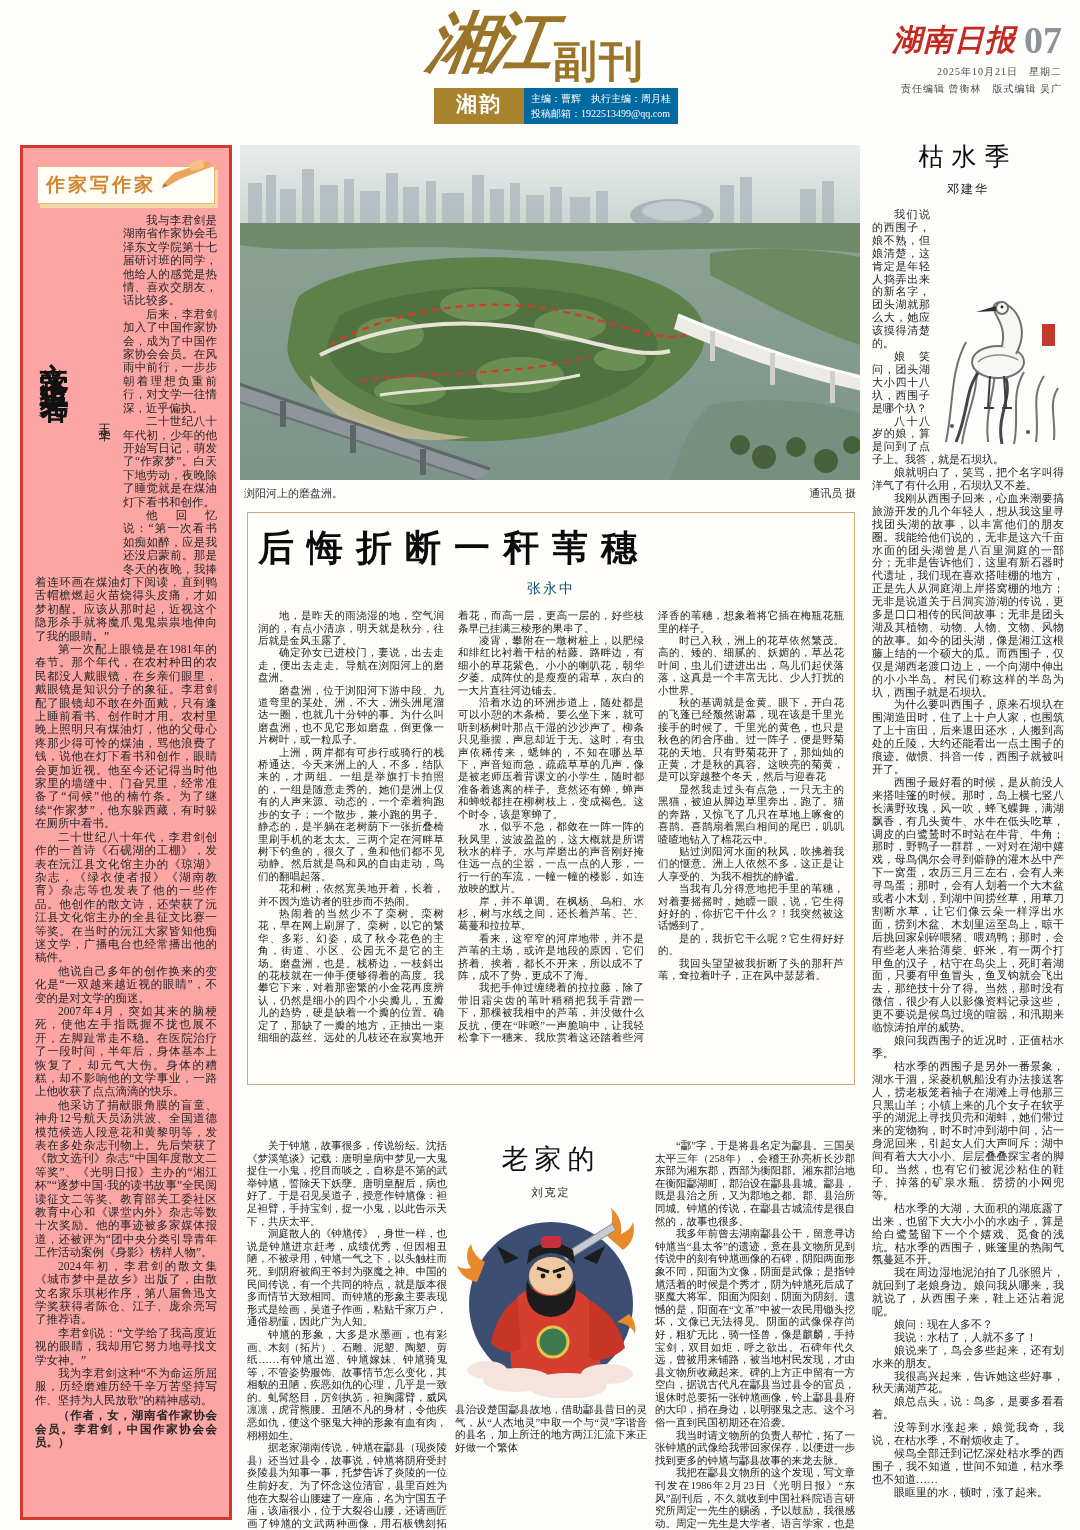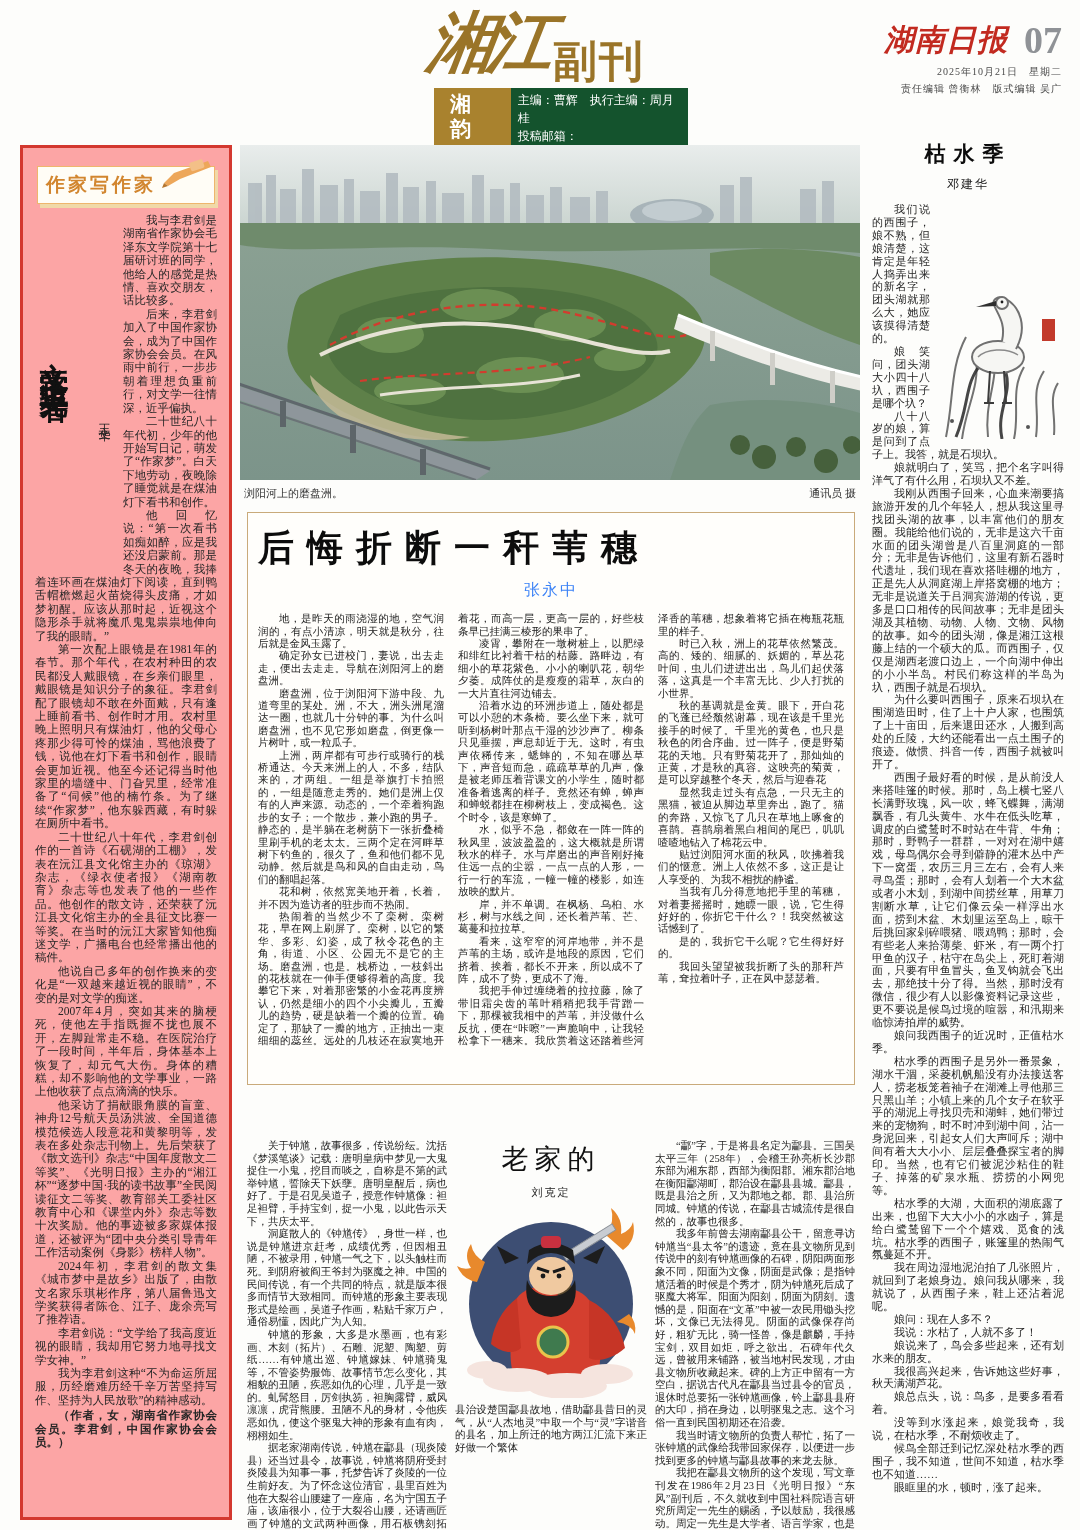--- a/index.html
+++ b/index.html
@@ -5,25 +5,25 @@
   html,body{margin:0;padding:0;background:#ffffff;}
   body{font-family:"Liberation Serif","DejaVu Serif",serif;color:#1c1c1c;}
   #page{position:relative;width:1080px;height:1530px;background:#fdfdfb;overflow:hidden;margin:0 auto;}
 
   
   .logo-wrap{position:absolute;left:428px;top:14px;width:260px;height:106px;}
   .logo-xiangjiang{position:absolute;left:0;top:-4px;font-size:66px;font-weight:bold;font-style:italic;
     color:#9a7428;letter-spacing:-6px;transform:skewX(-8deg);line-height:1;}
   .logo-fukan{position:absolute;left:125px;top:26px;font-size:44px;font-weight:bold;color:#9a7428;line-height:1;letter-spacing:2px;}
   .logo-bottom{position:absolute;left:6px;top:74px;display:flex;}
-  .logo-xy{background:#a9822e;color:#fff;font-size:21px;font-weight:bold;padding:4px 16px;line-height:1.2;letter-spacing:2px;}
-  .logo-bar{background:#14532d;color:#fff;font-size:12px;padding:3px 7px;line-height:1.5;}
+  .logo-xy{background:#a9822e;color:#fff;font-size:21px;font-weight:bold;padding:4px 22px;line-height:1.2;letter-spacing:2px;}
+  .logo-bar{background:#0369a1;color:#fff;font-size:10px;padding:3px 7px;line-height:1.5;}
   .head-right{position:absolute;right:18px;top:18px;text-align:right;}
   .paper-name{font-size:30px;font-weight:bold;font-style:italic;color:#c22a20;letter-spacing:1px;vertical-align:middle;}
-  .page-no{font-size:38px;font-weight:bold;color:#8f9296;margin-left:16px;vertical-align:middle;font-family:"Liberation Serif",serif;}
+  .page-no{font-size:38px;font-weight:bold;color:#8f9296;margin-left:8px;vertical-align:middle;font-family:"Liberation Serif",serif;}
   .head-date,.head-staff{font-size:10px;color:#4a4a4a;margin-top:3px;letter-spacing:1px;}
 
   
   .sidebar{position:absolute;left:20px;top:145px;width:212px;height:1375px;background:#fca5a5;
     border:3px solid #d3382f;box-sizing:border-box;padding:10px 12px;overflow:hidden;}
   .col-label{position:relative;background:#fffdf6;border:1px solid #eeb66d;box-shadow:3px 4px 0 #f0d9a8;
     margin:8px 2px 10px 2px;padding:5px 8px;color:#d2862f;font-size:19px;font-weight:bold;letter-spacing:3px;}
   .col-label .pen{position:absolute;right:2px;top:-8px;}
   .sb-float{float:left;width:88px;height:352px;position:relative;}
   .sb-title{position:absolute;left:12px;top:126px;writing-mode:vertical-rl;font-size:29px;font-weight:bold;
@@ -35,38 +35,38 @@
 
   
   .photo{position:absolute;left:240px;top:145px;width:620px;height:335px;overflow:hidden;background:#9fb0a4;}
   .caption-row{position:absolute;left:244px;top:486px;width:612px;display:flex;justify-content:space-between;
     font-size:11px;color:#333;}
 
   
   .main-box{position:absolute;left:247px;top:512px;width:608px;height:573px;border:1px solid #c9aa7a;
     box-sizing:border-box;background:#fffefb;padding:14px 10px 0 10px;overflow:hidden;}
   .main-title{text-align:left;font-size:36px;font-weight:900;letter-spacing:13px;color:#0c0c0c;line-height:1.2;}
-  .main-author{text-align:center;font-size:16px;color:#3b82f6;margin:10px 0 12px 0;letter-spacing:2px;}
+  .main-author{text-align:center;font-size:14px;color:#0c4a6e;margin:10px 0 12px 0;letter-spacing:2px;}
   .main-cols{height:442px;column-count:3;column-gap:14px;column-fill:auto;font-size:10.5px;line-height:12.4px;
     text-align:justify;color:#222;}
   .main-cols .para{margin:0;text-indent:2em;}
 
   
   .bottom-sec{position:absolute;left:247px;top:1140px;width:608px;height:390px;display:grid;
     grid-template-columns:200px 192px 200px;grid-gap:0 8px;overflow:hidden;}
   .zk-col{font-size:10.5px;line-height:12.6px;text-align:justify;color:#222;overflow:hidden;}
   .zk-col .para{margin:0;text-indent:2em;}
   .zk-mid{text-align:center;overflow:hidden;}
   .zk-title{font-size:27px;letter-spacing:6px;color:#111;line-height:1.45;font-weight:500;}
   .zk-author{font-size:11px;color:#222;margin:6px 0 2px 0;letter-spacing:2px;}
   .zk-cont{font-size:10.5px;line-height:12.6px;text-align:justify;color:#222;text-indent:0;margin-top:2px;}
 
   
   .right-col{position:absolute;left:872px;top:140px;width:192px;height:1390px;overflow:hidden;}
-  .ks-title{text-align:center;font-size:21px;font-weight:bold;letter-spacing:8px;color:#0c0c0c;}
+  .ks-title{text-align:center;font-size:25px;font-weight:normal;letter-spacing:8px;color:#0c0c0c;}
   .ks-author{text-align:center;font-size:12px;color:#222;margin:8px 0 10px 0;letter-spacing:2px;}
   .ks-text{font-size:11px;line-height:12.9px;text-align:justify;color:#242424;}
   .ks-text .para{margin:0;text-indent:2em;}
   .bird-float{float:right;width:128px;height:232px;margin:4px 0 0 6px;shape-outside:inset(0);}
 </style>
 </head>
 <body>
 
 <div id="page">
 

